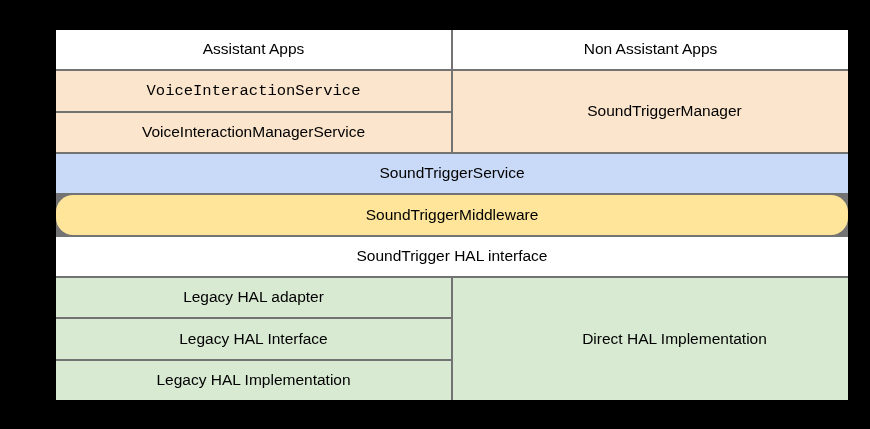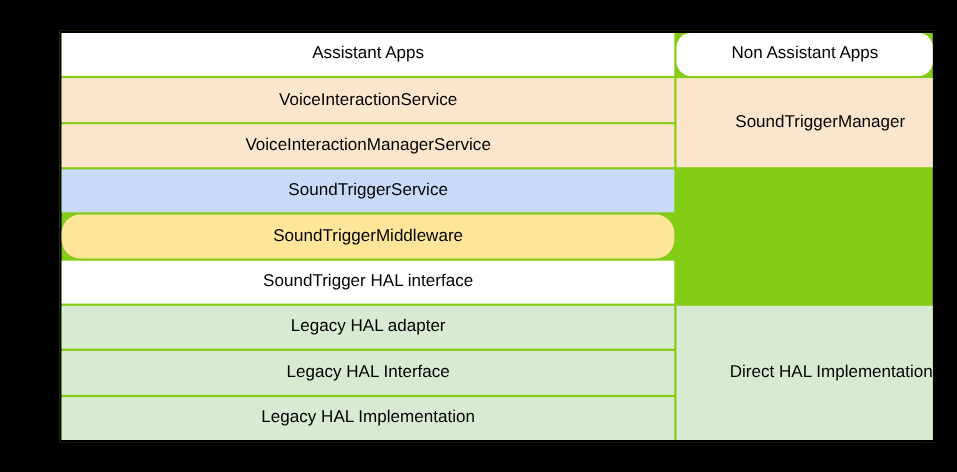--- a/index.html
+++ b/index.html
@@ -16,60 +16,60 @@
     font-family: "Liberation Sans", sans-serif;
   }
   .stack-grid {
     position: absolute;
     left: 54px;
     top: 28px;
     width: 796px;
     height: 374px;
     box-sizing: border-box;
     border: 2px solid #000000;
-    background: #84cc16;
+    background: #737373;
     display: grid;
-    grid-template-columns: 1fr;
+    grid-template-columns: 1fr 1fr;
     grid-template-rows: repeat(9, 1fr);
     gap: 2px;
   }
   .cell {
     display: flex;
     align-items: center;
     justify-content: center;
     text-align: center;
     font-size: 15.5px;
     line-height: 1.2;
     color: #000000;
     background: #ffffff;
     overflow: hidden;
   }
   
   .c-assistant        { grid-column: 1;       grid-row: 1; }
   .c-non-assistant    { grid-column: 2;       grid-row: 1; }
-  .c-vis              { grid-column: 1;       grid-row: 2; }
+  .c-vis              { grid-column: 1;       grid-row: 2; font-family: Liberation Mono, monospace; }
   .c-vims             { grid-column: 1;       grid-row: 3; }
   .c-stm              { grid-column: 2;       grid-row: 2 / span 2; }
   .c-sts              { grid-column: 1 / -1;  grid-row: 4; }
   .c-stmw             { grid-column: 1 / -1;  grid-row: 5; }
   .c-halif            { grid-column: 1 / -1;  grid-row: 6; }
   .c-lha              { grid-column: 1;       grid-row: 7; }
   .c-lhi              { grid-column: 1;       grid-row: 8; }
   .c-lhimp            { grid-column: 1;       grid-row: 9; text-align: center; }
   .c-direct           { grid-column: 2;       grid-row: 7 / span 3; }
 </style>
 </head>
 <body>
 
 <div class="canvas">
   <div class="stack-grid">
 
     <div class="cell c-assistant" style="background-color: rgb(255, 255, 255);">Assistant Apps</div>
 
-    <div class="cell c-non-assistant" style="background-color: rgb(255, 255, 255); border-radius: 13px;">Non Assistant Apps</div>
+    <div class="cell c-non-assistant" style="background-color: rgb(255, 255, 255);">Non Assistant Apps</div>
 
     <div class="cell c-vis" style="background-color: rgb(252, 229, 205);">VoiceInteractionService</div>
 
     <div class="cell c-stm" style="background-color: rgb(252, 229, 205); padding-left: 28px;">SoundTriggerManager</div>
 
     <div class="cell c-vims" style="background-color: rgb(252, 229, 205); text-align: center;">VoiceInteractionManagerService</div>
 
     <div class="cell c-sts" style="background-color: rgb(201, 218, 248);">SoundTriggerService</div>
 
     <div class="cell c-stmw" style="background-color: rgb(255, 229, 153); border-radius: 17px;">SoundTriggerMiddleware</div>

